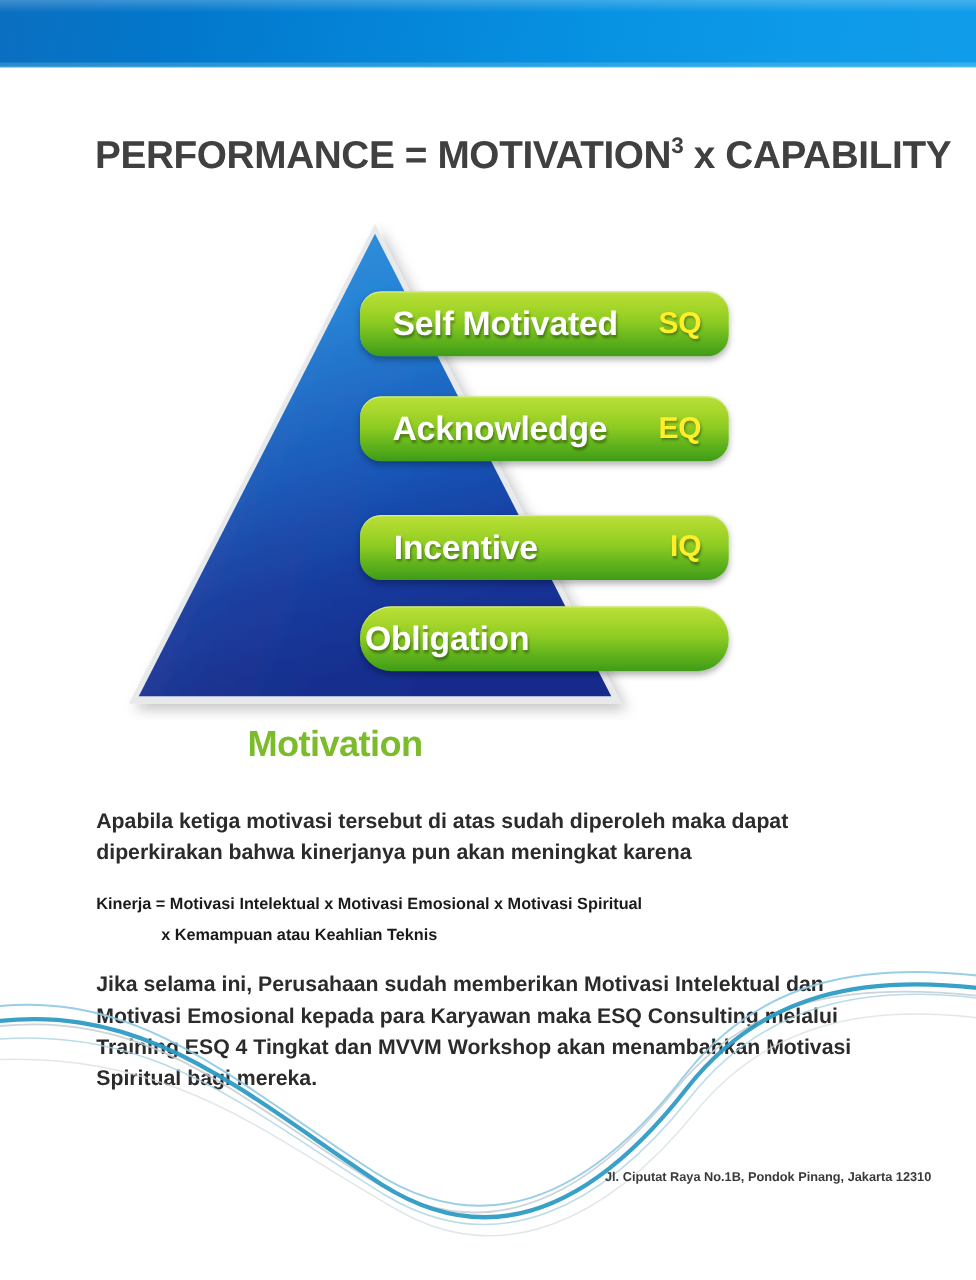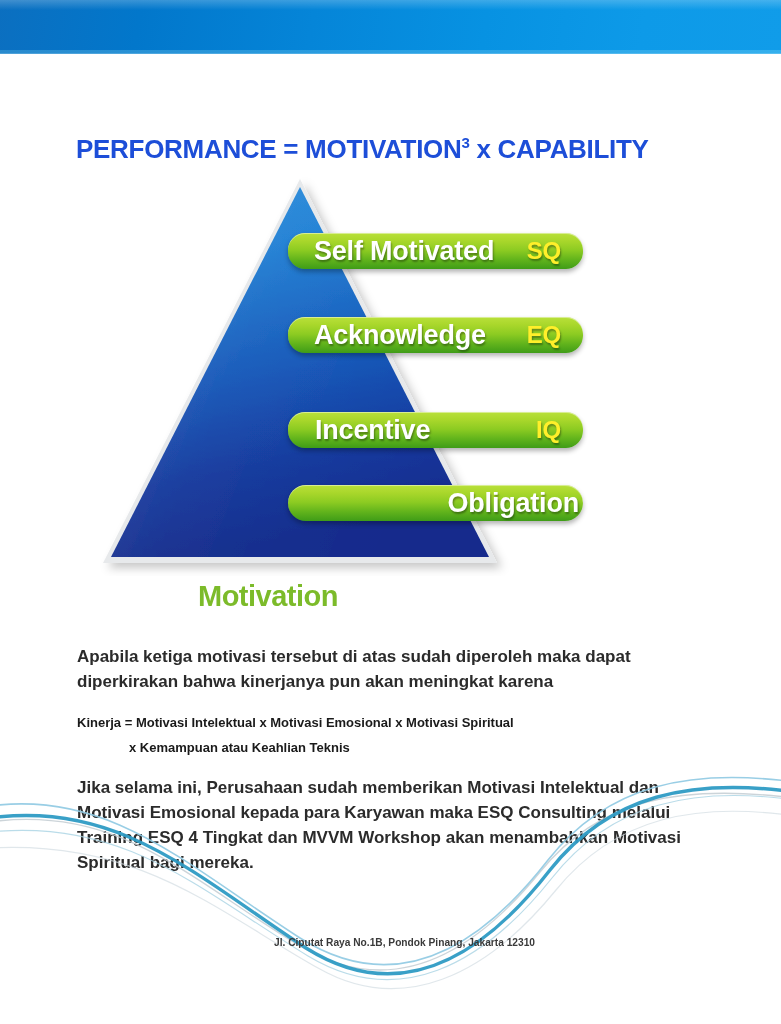--- a/index.html
+++ b/index.html
@@ -48,25 +48,25 @@
     width: 781px;
     height: 4px;
     background: linear-gradient(90deg, #2e8fd0 0%, #31a6e6 55%, #3bb3ee 100%);
     opacity: 0.85;
   }
 
   
   #page-title {
     position: absolute;
     left: 76px;
-    top: 134px;
-    font-size: 26px;
+    top: 106px;
+    font-size: 31px;
     font-weight: bold;
     letter-spacing: -0.3px;
-    color: #1d4ed8;
+    color: #404040;
     white-space: nowrap;
     text-shadow: 0 1px 0 rgba(255,255,255,0.9);
   }
   #page-title sup {
     font-size: 0.58em;
     vertical-align: super;
   }
 
   
   #pyramid-wrap {
@@ -82,21 +82,21 @@
     top: 0;
     width: 420px;
     height: 400px;
   }
 
   
   .level-bar {
     position: absolute;
     left: 288px;
     width: 295px;
-    height: 36px;
+    height: 52px;
     border-radius: 17px;
     background: linear-gradient(180deg,
         #b9e03a 0%,
         #a9d72b 22%,
         #8ccb22 48%,
         #62b41c 74%,
         #3f9c17 100%);
     box-shadow: 0 3px 5px rgba(0,0,0,0.30),
                 inset 0 1px 0 rgba(255,255,255,0.45);
     display: flex;
@@ -115,21 +115,21 @@
   .level-bar .bar-acronym {
     margin-left: auto;
     font-size: 24px;
     font-weight: bold;
     color: #ffef2a;
     letter-spacing: -0.2px;
     text-shadow: 1px 2px 2px rgba(0,0,0,0.35);
     white-space: nowrap;
   }
   .level-bar.centered {
-    justify-content: flex-end;
+    justify-content: flex-start;
     padding: 4px;
     border-radius: 25px;
   }
   .level-bar.centered .bar-label { margin: 0; }
 
   #bar-0 { top: 233px; }
   #bar-1 { top: 317px; }
   #bar-2 { top: 412px; padding-left: 27px; }
   #bar-3 { top: 485px; }
 
@@ -182,26 +182,25 @@
     height: 264px;
     pointer-events: none;
   }
 
   
   #footer-address {
     position: absolute;
     left: 0;
     top: 936px;
     width: 745px;
-    text-align: center;
+    text-align: right;
     font-size: 10.2px;
     line-height: 14px;
     color: #3a3a3a;
     font-weight: bold;
-    margin-left: 32px;
   }
   #footer-address .addr-line { display: block; }
   #footer-address .contact-line { display: block; padding-right: 6px; }
 </style>
 </head>
 <body>
 
 <div id="page">
 
   <div id="header-band">

